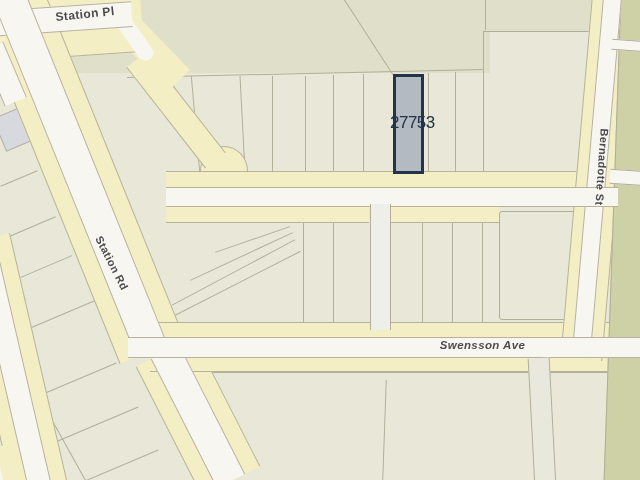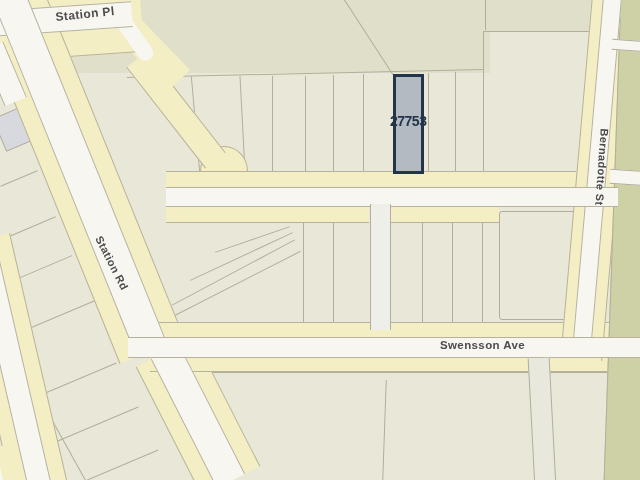--- a/index.html
+++ b/index.html
@@ -106,25 +106,25 @@
 
   <div class="wh bt" style="left:128px;top:337px;width:512px;height:19px;"></div>
 
   <div class="abs" style="left:531px;top:358px;width:20px;height:128px;background:#e8e8dc;border-left:1px solid #b1ae9a;border-right:1px solid #b1ae9a;transform:rotate(-3deg);"></div>
 
   <div class="wh" style="left:612px;top:40px;width:34px;height:9px;border-top:1px solid #b1ae9a;border-bottom:1px solid #b1ae9a;transform:rotate(4deg);"></div>
   <div class="wh" style="left:610px;top:170px;width:36px;height:13px;border-top:1px solid #b1ae9a;border-bottom:1px solid #b1ae9a;transform:rotate(4deg);"></div>
 
   <div class="abs" style="left:393px;top:74px;width:31px;height:100px;box-sizing:border-box;
               background:#b4bac1;border:3px solid #223449;">
-    <span class="abs" style="left:-6px;top:36px;width:36px;text-align:right;font-size:14px;font-weight:bold;
+    <span class="abs" style="left:-6px;top:36px;width:36px;text-align:right;font-size:17px;font-weight:normal;
                  color:#223449;letter-spacing:-0.5px;">27753</span>
   </div>
 
   <div class="lbl" style="left:30px;top:7px;width:110px;font-size:12px;transform:rotate(-6deg);">Station Pl</div>
 
   <div class="lbl" style="left:62px;top:257px;width:100px;transform:rotate(63deg);">Station Rd</div>
 
   <div class="lbl" style="left:542px;top:161px;width:120px;transform:rotate(94deg);">Bernadotte St</div>
 
-  <div class="lbl" style="left:435px;top:339px;width:95px;font-size:11.5px;">Swensson Ave</div>
+  <div class="lbl" style="left:435px;top:339px;width:95px;font-size:11.5px;font-style:italic;">Swensson Ave</div>
 
 </div>
 
 </body></html>

